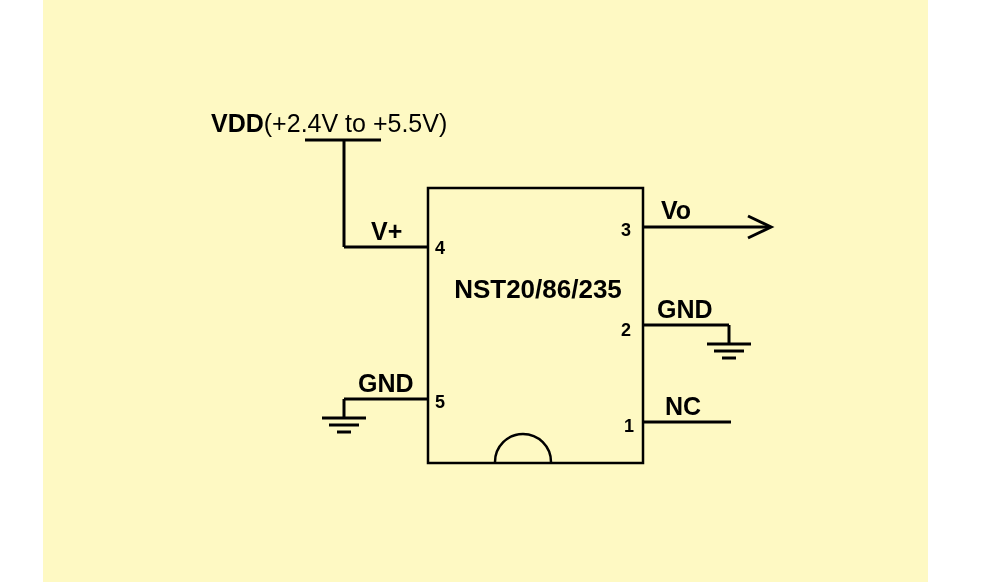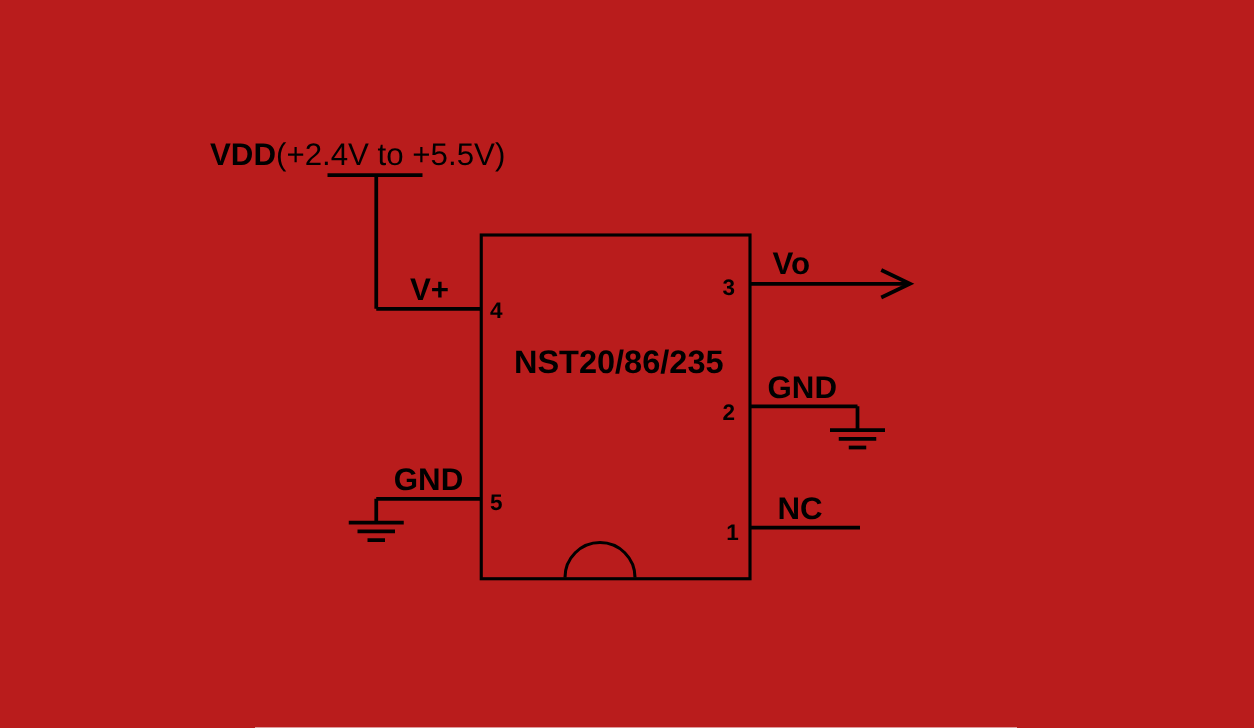--- a/index.html
+++ b/index.html
@@ -2,24 +2,25 @@
 <html><head>
 <meta charset="utf-8">
 <style>
   html, body {
     margin: 0;
     padding: 0;
     background: #ffffff;
   }
   .canvas {
     position: relative;
-    width: 1003px;
+    width: 885px;
     height: 582px;
-    background: #b91c1c;
+    background: #fef9c3;
     overflow: hidden;
+    margin-left: 43px;
   }
   svg {
     display: block;
   }
   text {
     font-family: "Liberation Sans", "DejaVu Sans", sans-serif;
     fill: #000000;
   }
   .lbl {
     font-size: 25px;

